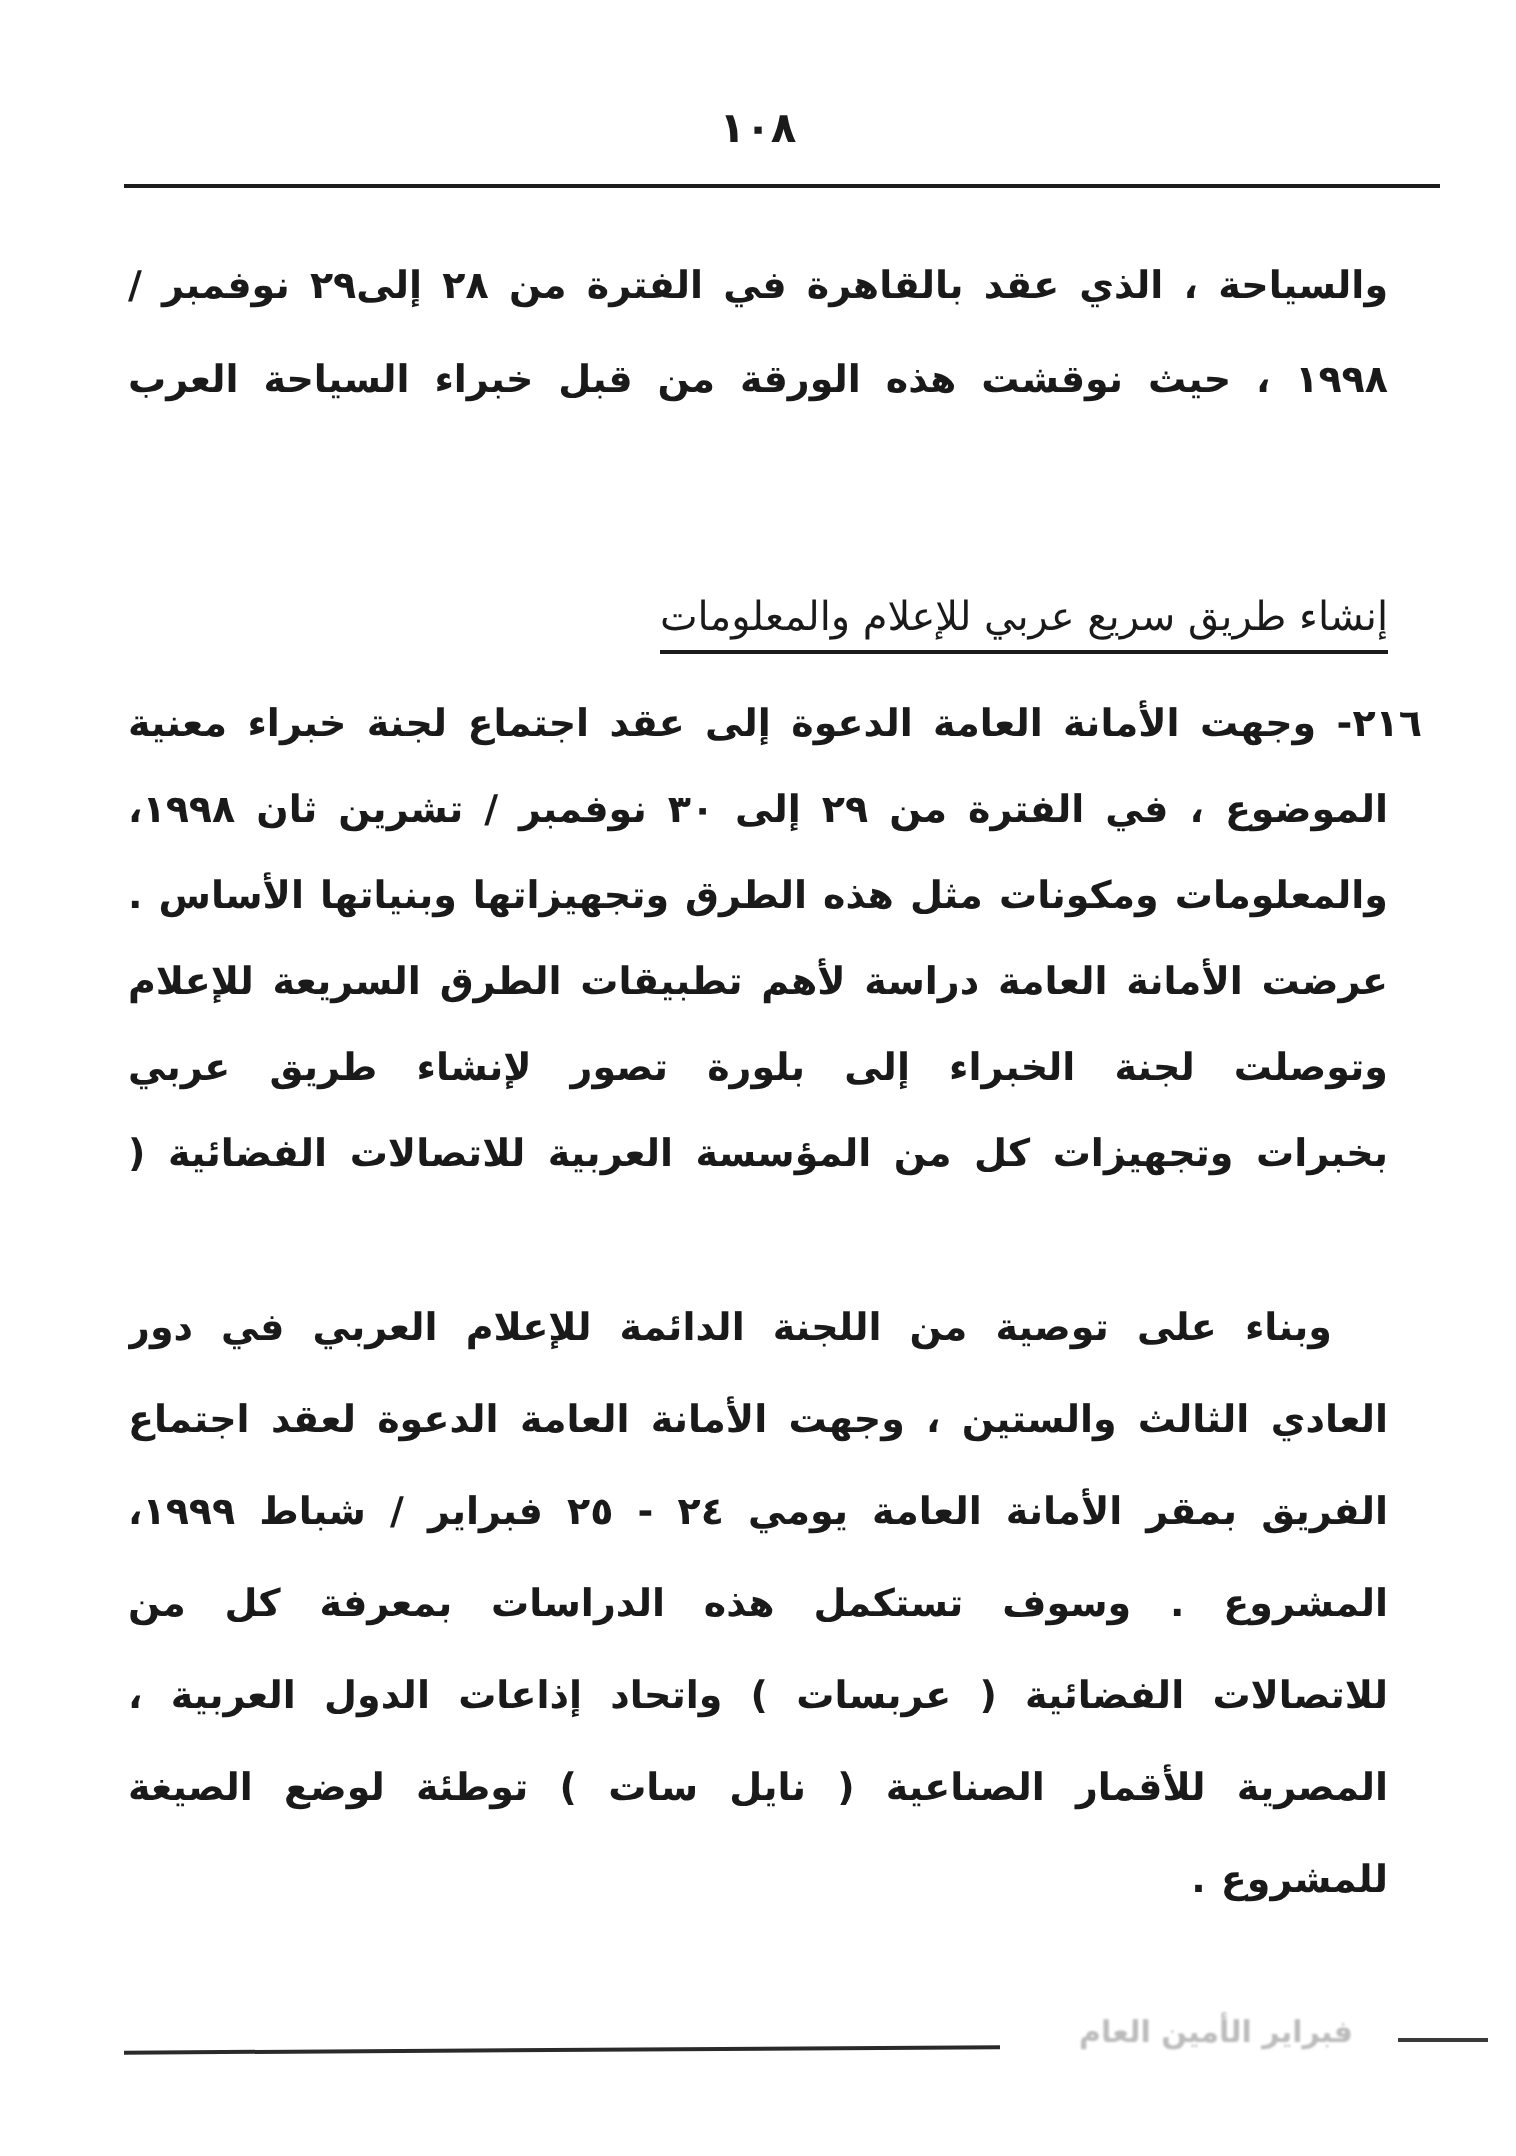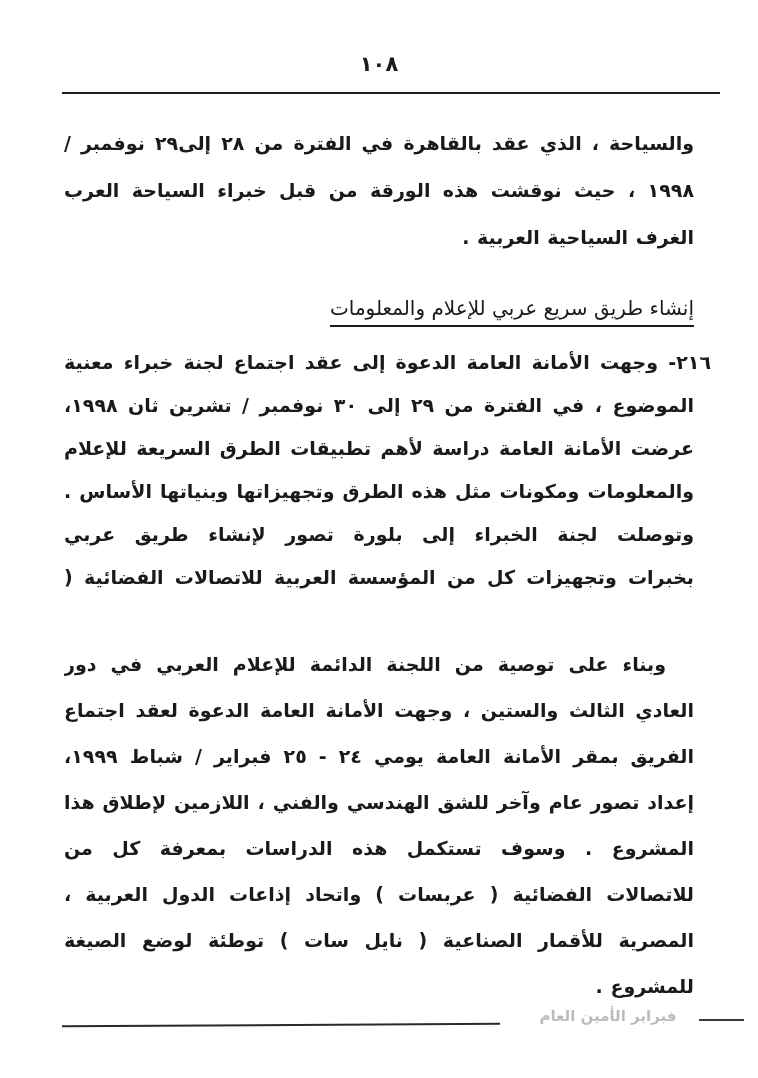--- a/index.html
+++ b/index.html
@@ -77,41 +77,39 @@
 <body>
 
 <div class="page">
 
   <div class="pageno">١٠٨</div>
   <div class="hrule"></div>
 
   <div class="para" id="p1">
     <div class="ln">والسياحة ، الذي عقد بالقاهرة في الفترة من ٢٨ إلى٢٩ نوفمبر / تشرين ثان</div>
     <div class="ln">١٩٩٨ ، حيث نوقشت هذه الورقة من قبل خبراء السياحة العرب وممثلي</div>
-    <div class="ln last">الغرف السياحية العربية .</div>
   </div>
 
   <div class="headingwrap">
     <span class="hd">إنشاء طريق سريع عربي للإعلام والمعلومات</span>
   </div>
 
   <div class="para" id="p2">
     <div class="ln protrude">٢١٦- وجهت الأمانة العامة الدعوة إلى عقد اجتماع لجنة خبراء معنية بهذا</div>
     <div class="ln">الموضوع ، في الفترة من ٢٩ إلى ٣٠ نوفمبر / تشرين ثان ١٩٩٨، حيث</div>
+    <div class="ln">والمعلومات ومكونات مثل هذه الطرق وتجهيزاتها وبنياتها الأساس .</div>
     <div class="ln">عرضت الأمانة العامة دراسة لأهم تطبيقات الطرق السريعة للإعلام</div>
-    <div class="ln">والمعلومات ومكونات مثل هذه الطرق وتجهيزاتها وبنياتها الأساس .</div>
     <div class="ln">وتوصلت لجنة الخبراء إلى بلورة تصور لإنشاء طريق عربي بالاستعانة</div>
     <div class="ln">بخبرات وتجهيزات كل من المؤسسة العربية للاتصالات الفضائية ( عربسات</div>
   </div>
 
   <div class="para" id="p3">
     <div class="ln indent">وبناء على توصية من اللجنة الدائمة للإعلام العربي في دور انعقادها</div>
     <div class="ln">العادي الثالث والستين ، وجهت الأمانة العامة الدعوة لعقد اجتماع آخر لهذا</div>
     <div class="ln">الفريق بمقر الأمانة العامة يومي ٢٤ - ٢٥ فبراير / شباط ١٩٩٩، حيث تم</div>
-    <div class="ln">إعداد تصور عام وآخر للشق الهندسي والفني ، اللازمين لإطلاق هذا</div>
     <div class="ln">المشروع . وسوف تستكمل هذه الدراسات بمعرفة كل من المؤسسة العربية</div>
     <div class="ln">للاتصالات الفضائية ( عربسات ) واتحاد إذاعات الدول العربية ، والشركة</div>
     <div class="ln">المصرية للأقمار الصناعية ( نايل سات ) توطئة لوضع الصيغة النهائية</div>
     <div class="ln last">للمشروع .</div>
   </div>
 
   <div class="f-rule-long"></div>
   <div class="f-stamp">فبراير الأمين العام</div>
   <div class="f-rule-short"></div>
 

